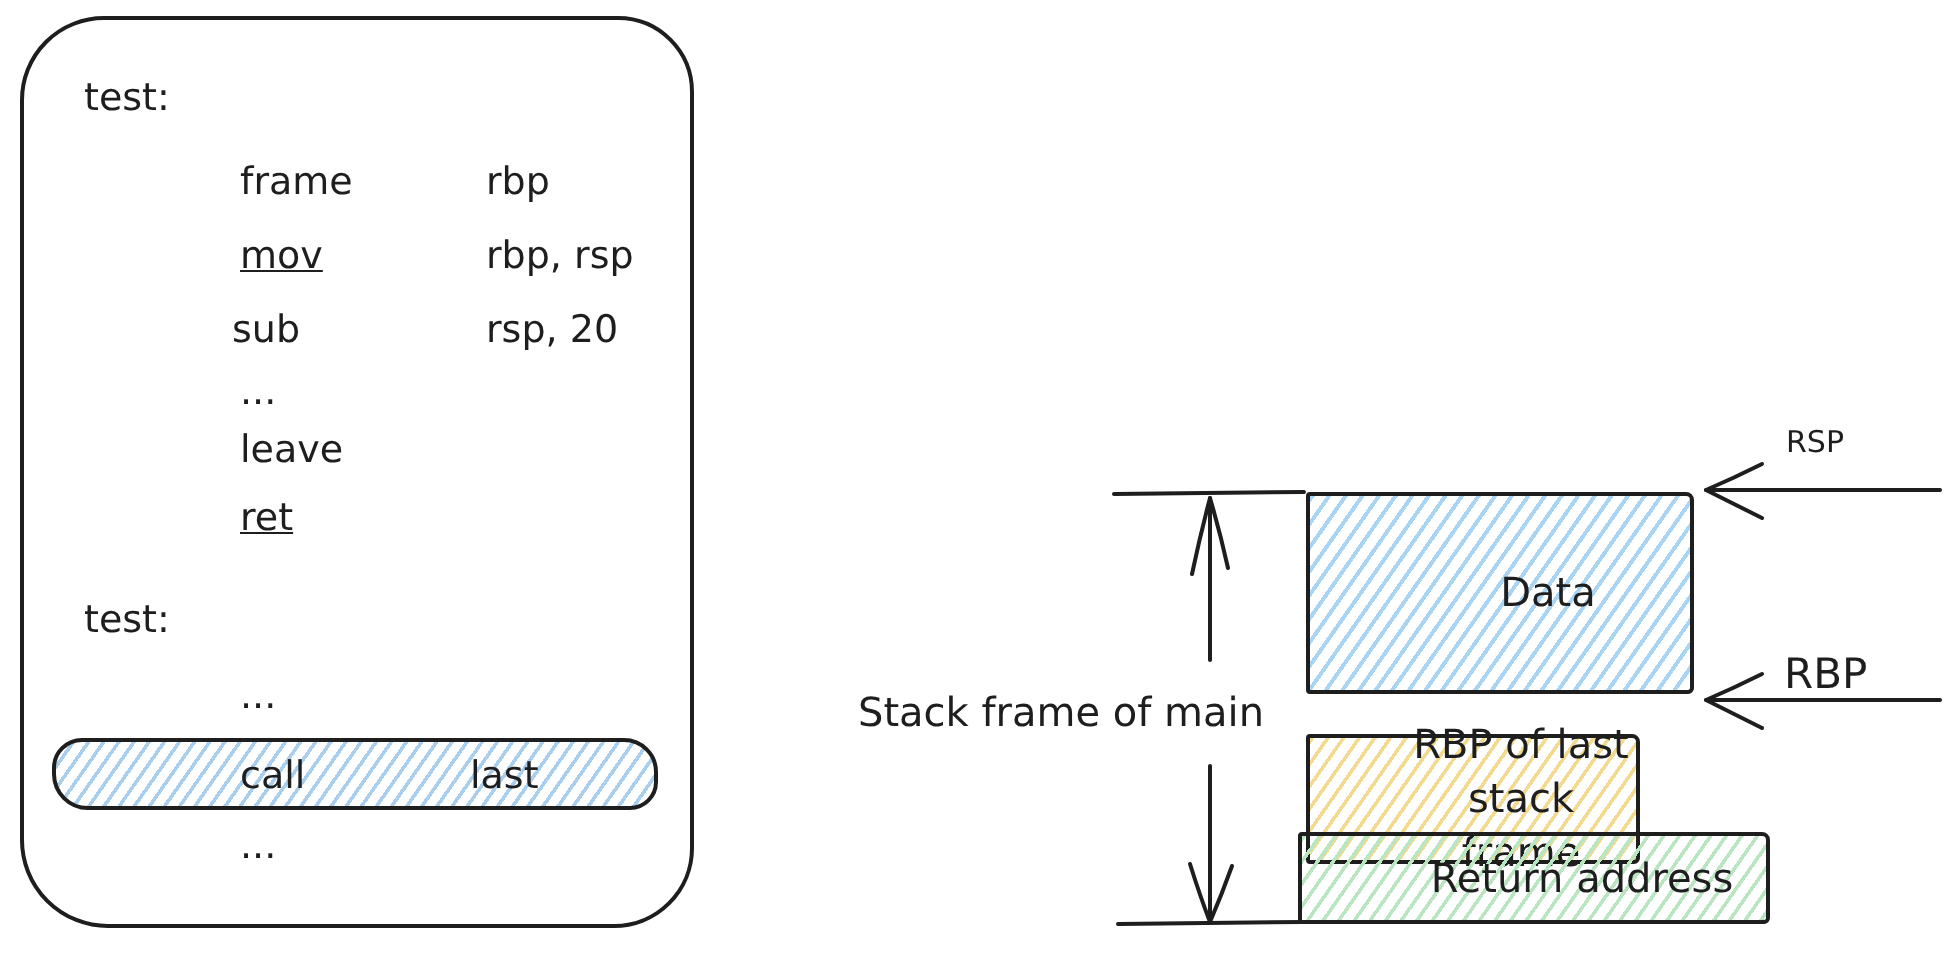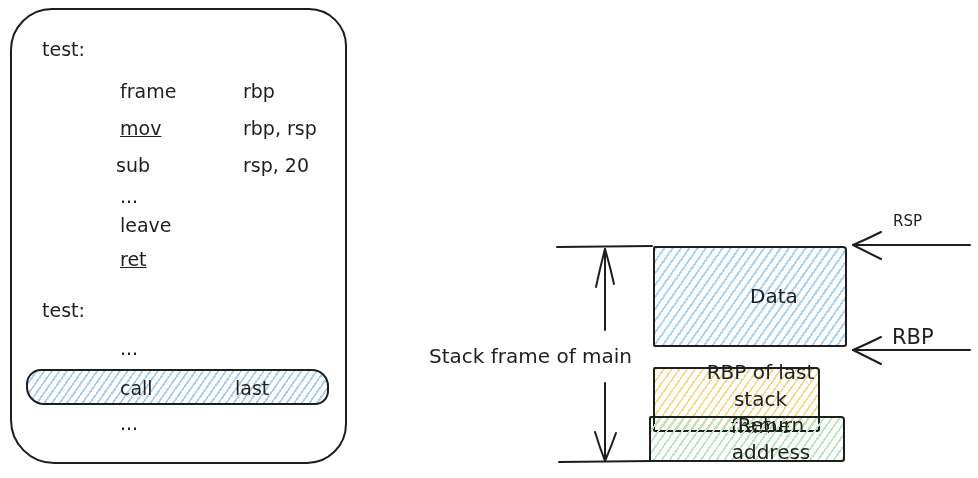--- a/index.html
+++ b/index.html
@@ -166,21 +166,21 @@
 
   <div class="stack-box fill-blue" style="left:653px; top:246px; width:194px; height:101px;">
     <span>Data</span>
   </div>
 
   <div class="stack-box fill-yellow" style="left:653px; top:367px; width:167px; height:65px;">
     <span class="prewrap">RBP of last
 stack frame</span>
   </div>
 
-  <div class="stack-box fill-green" style="left:649px; top:416px; width:196px; height:46px;">
+  <div class="stack-box fill-green" style="left:649px; top:416px; width:236px; height:46px;">
     <span>Return address</span>
   </div>
 
   <div class="txt" style="left:893px; top:209px; font-size:15px;">RSP</div>
 
   <div class="txt" style="left:892px; top:325px; font-size:21px;">RBP</div>
 
 </div>
 
 </body></html>

